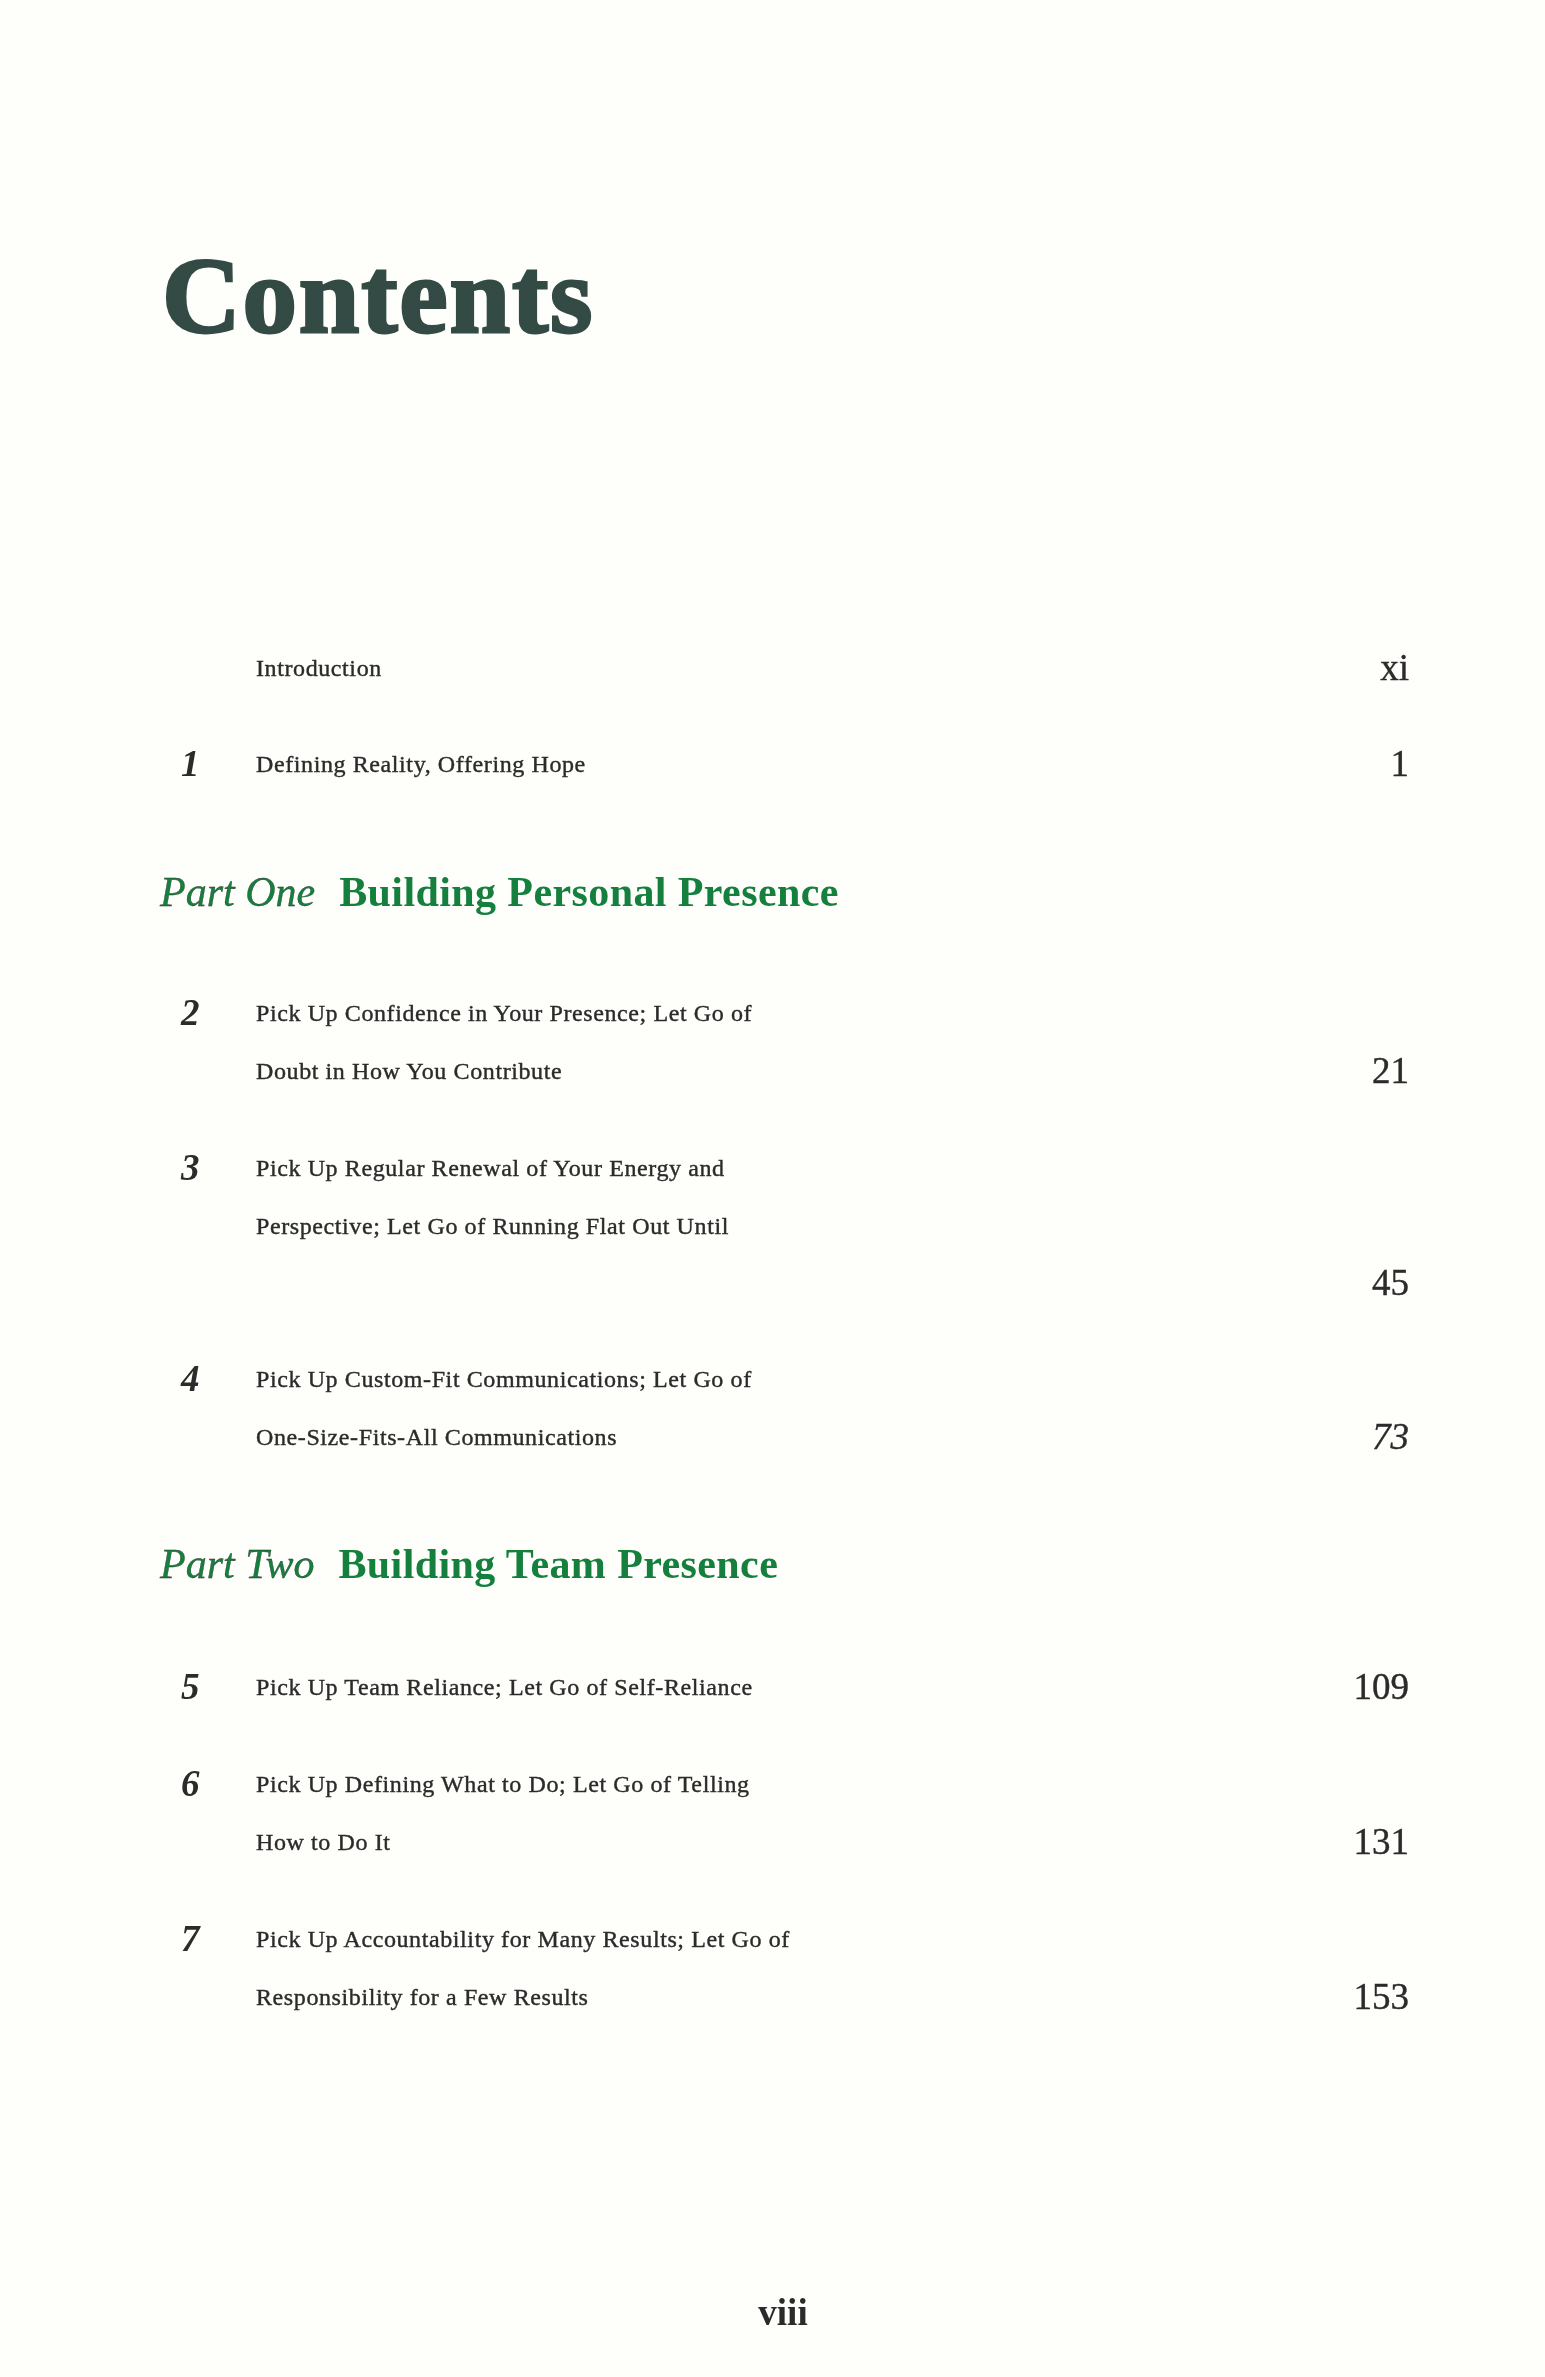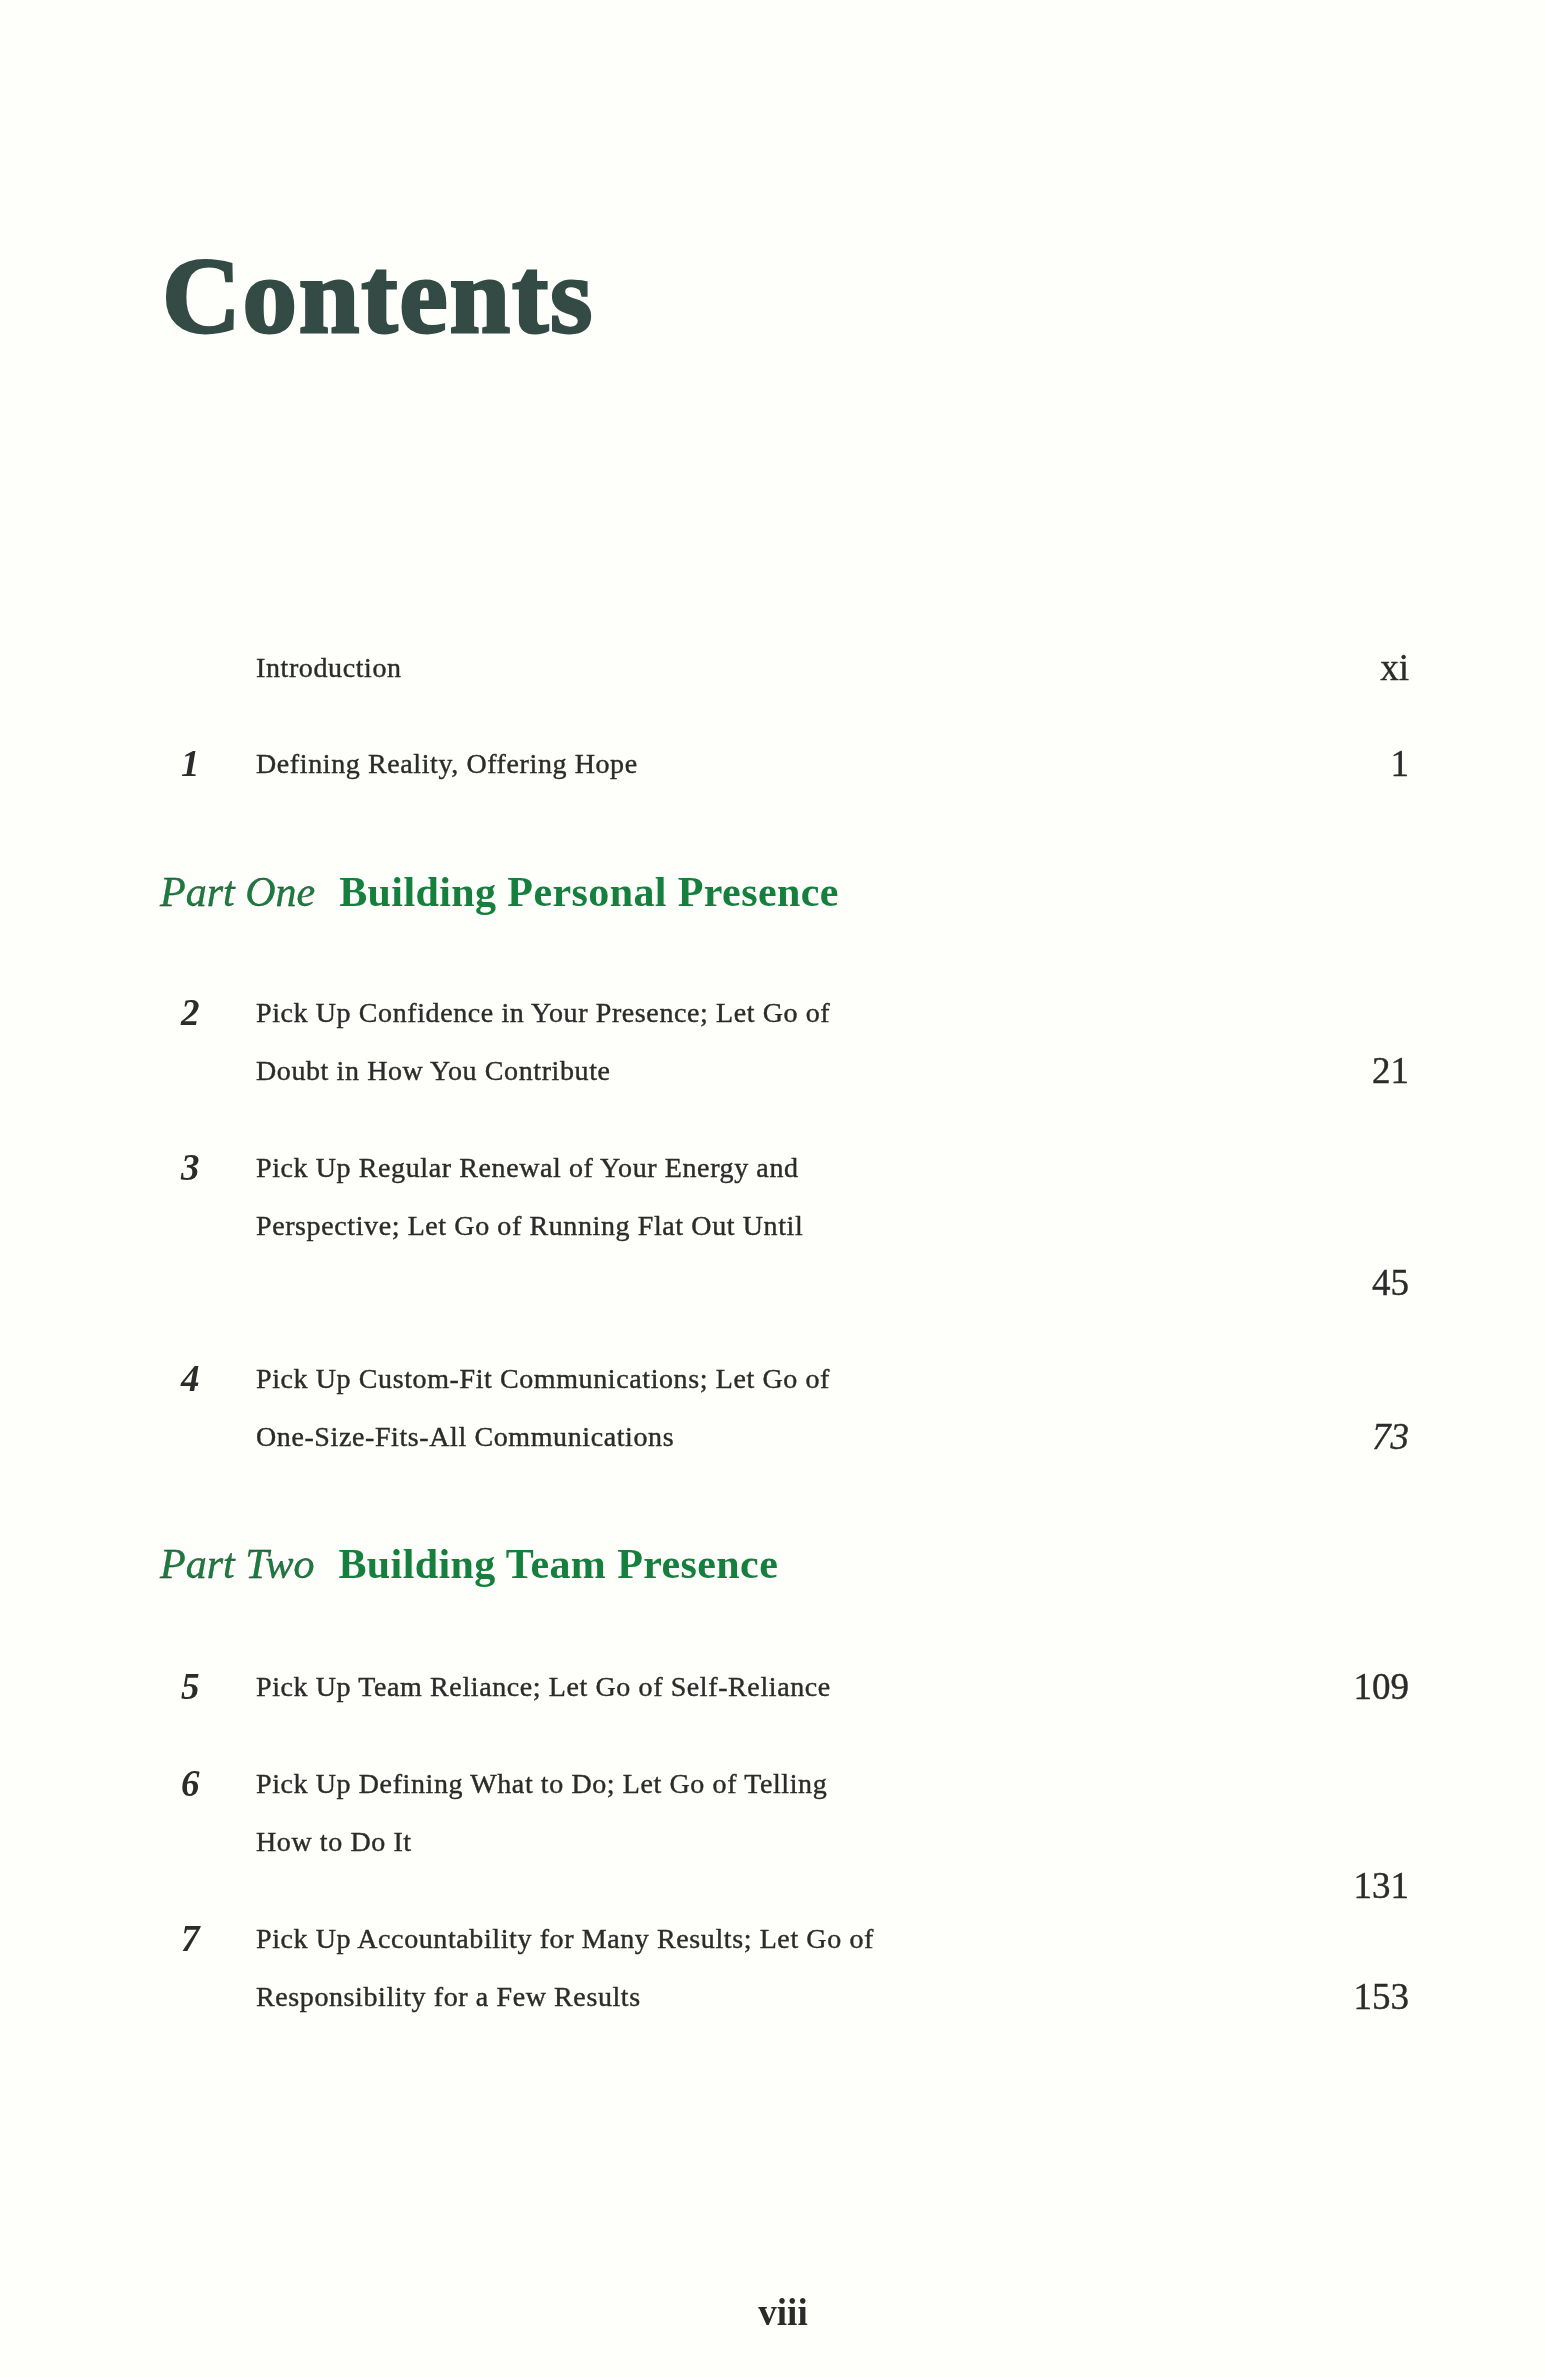--- a/index.html
+++ b/index.html
@@ -45,21 +45,21 @@
       font-style: italic;
       font-weight: bold;
       font-size: 37px;
       line-height: 57px;
       color: #2b2b2b;
     }
     .entry .title {
       position: absolute;
       left: 256px;
       width: 921px;
-      font-size: 28px;
+      font-size: 24px;
       line-height: 58px;
       letter-spacing: 0.6px;
       color: #2b2b2b;
       -webkit-text-stroke: 0.4px #2b2b2b;
       white-space: normal;
     }
     .entry .title .line {
       display: block;
       white-space: nowrap;
     }
@@ -165,21 +165,21 @@
     </span>
     <span class="page">109</span>
   </div>
 
   <div class="entry" style="top:1755px;">
     <span class="num">6</span>
     <span class="title">
       <span class="line">Pick Up Defining What to Do; Let Go of Telling</span>
       <span class="line">How to Do It</span>
     </span>
-    <span class="page" style="top:58px;margin-top:44px;">131</span>
+    <span class="page" style="top:58px;">131</span>
   </div>
 
   <div class="entry" style="top:1910px;">
     <span class="num">7</span>
     <span class="title">
       <span class="line">Pick Up Accountability for Many Results; Let Go of</span>
       <span class="line">Responsibility for a Few Results</span>
     </span>
     <span class="page" style="top:58px;margin-left:39px;">153</span>
   </div>

